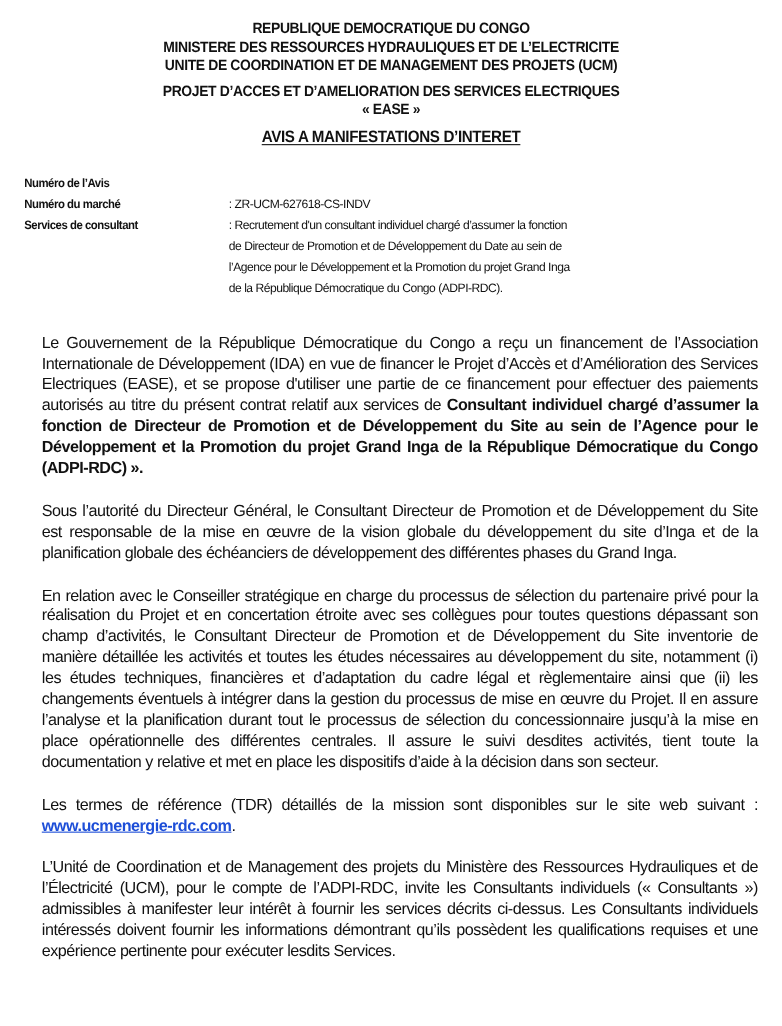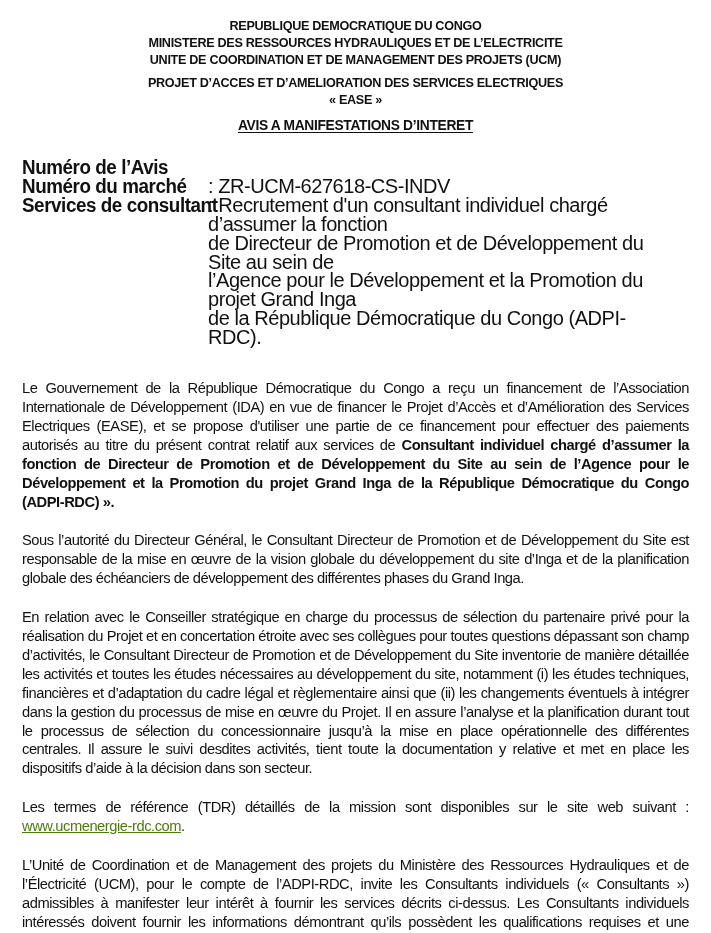--- a/index.html
+++ b/index.html
@@ -9,28 +9,28 @@
     color: #111111;
     position: relative;
   }
   .page { padding: 0 22px 0 22px; }
   .header { text-align: center; font-weight: bold; font-size: 13.6px; line-height: 17px; letter-spacing: -0.35px; transform: scaleX(0.93); transform-origin: center; }
   .header .line { display: block; }
   .h-block1 { padding-top: 17px; }
   .h-block2 { margin-top: 6px; }
   .title { margin-top: 8px; text-align: center; font-weight: bold; font-size: 15px; letter-spacing: -0.35px; transform: scaleX(0.92); }
   .title span { text-decoration: underline; text-underline-offset: 2px; }
-  .meta { margin-top: 25px; font-size: 20px; line-height: 18.9px; letter-spacing: -0.45px; }
+  .meta { margin-top: 25px; font-size: 11px; line-height: 18.9px; letter-spacing: -0.45px; }
   .meta-row { display: flex; }
   .meta-label { width: 186px; flex: 0 0 186px; font-weight: bold; transform: scaleX(0.94); transform-origin: left; white-space: nowrap; }
   .meta-value { flex: 1; white-space: pre-line; padding-right: 40px; }
-  .para { margin-top: 20px; font-size: 14.7px; line-height: 18.9px; text-align: justify; letter-spacing: -0.45px; }
+  .para { margin-top: 20px; font-size: 14.7px; line-height: 18.9px; text-align: justify; letter-spacing: -0.45px; margin-left: 16px; }
   .para b { font-weight: bold; }
   .p1 { margin-top: 32px; }
-  a.link { color: #4d7c0f; text-decoration: underline; }
+  a.link { color: #1d4ed8; text-decoration: underline; font-weight: bold; }
 </style>
 </head>
 <body>
 
 <div class="page">
   <div class="header h-block1">
     <span class="line">REPUBLIQUE DEMOCRATIQUE DU CONGO</span>
     <span class="line">MINISTERE DES RESSOURCES HYDRAULIQUES ET DE L’ELECTRICITE</span>
     <span class="line">UNITE DE COORDINATION ET DE MANAGEMENT DES PROJETS (UCM)</span>
   </div>
@@ -46,21 +46,21 @@
     <div class="meta-row">
       <div class="meta-label">Numéro de l’Avis</div>
     </div>
     <div class="meta-row">
       <div class="meta-label">Numéro du marché</div>
       <div class="meta-value">: ZR-UCM-627618-CS-INDV</div>
     </div>
     <div class="meta-row">
       <div class="meta-label">Services de consultant</div>
       <div class="meta-value">: Recrutement d'un consultant individuel chargé d’assumer la fonction
-  de Directeur de Promotion et de Développement du Site au sein de
+  de Directeur de Promotion et de Développement du Date au sein de
   l’Agence pour le Développement et la Promotion du projet Grand Inga
   de la République Démocratique du Congo (ADPI-RDC).</div>
     </div>
   </div>
 
   <p class="para p1"><span>Le Gouvernement de la République Démocratique du Congo a reçu un financement de l’Association Internationale de Développement (IDA) en vue de financer le Projet d’Accès et d’Amélioration des Services Electriques (EASE), et se propose d'utiliser une partie de ce financement pour effectuer des paiements autorisés au titre du présent contrat relatif aux services de </span><b>Consultant individuel chargé d’assumer la fonction de Directeur de Promotion et de Développement du Site au sein de l’Agence pour le Développement et la Promotion du projet Grand Inga de la République Démocratique du Congo (ADPI-RDC) ».</b></p>
 
   <p class="para">Sous l’autorité du Directeur Général, le Consultant Directeur de Promotion et de Développement du Site est responsable de la mise en œuvre de la vision globale du développement du site d’Inga et de la planification globale des échéanciers de développement des différentes phases du Grand Inga.</p>
 
   <p class="para">En relation avec le Conseiller stratégique en charge du processus de sélection du partenaire privé pour la réalisation du Projet et en concertation étroite avec ses collègues pour toutes questions dépassant son champ d’activités, le Consultant Directeur de Promotion et de Développement du Site inventorie de manière détaillée les activités et toutes les études nécessaires au développement du site, notamment (i) les études techniques, financières et d’adaptation du cadre légal et règlementaire ainsi que (ii) les changements éventuels à intégrer dans la gestion du  processus de mise en œuvre du Projet. Il en assure l’analyse et la planification durant tout le processus de sélection du concessionnaire jusqu’à la mise en place opérationnelle des différentes centrales. Il assure le suivi desdites activités, tient toute la documentation y relative et met en place les dispositifs d’aide à la décision dans son secteur.</p>

